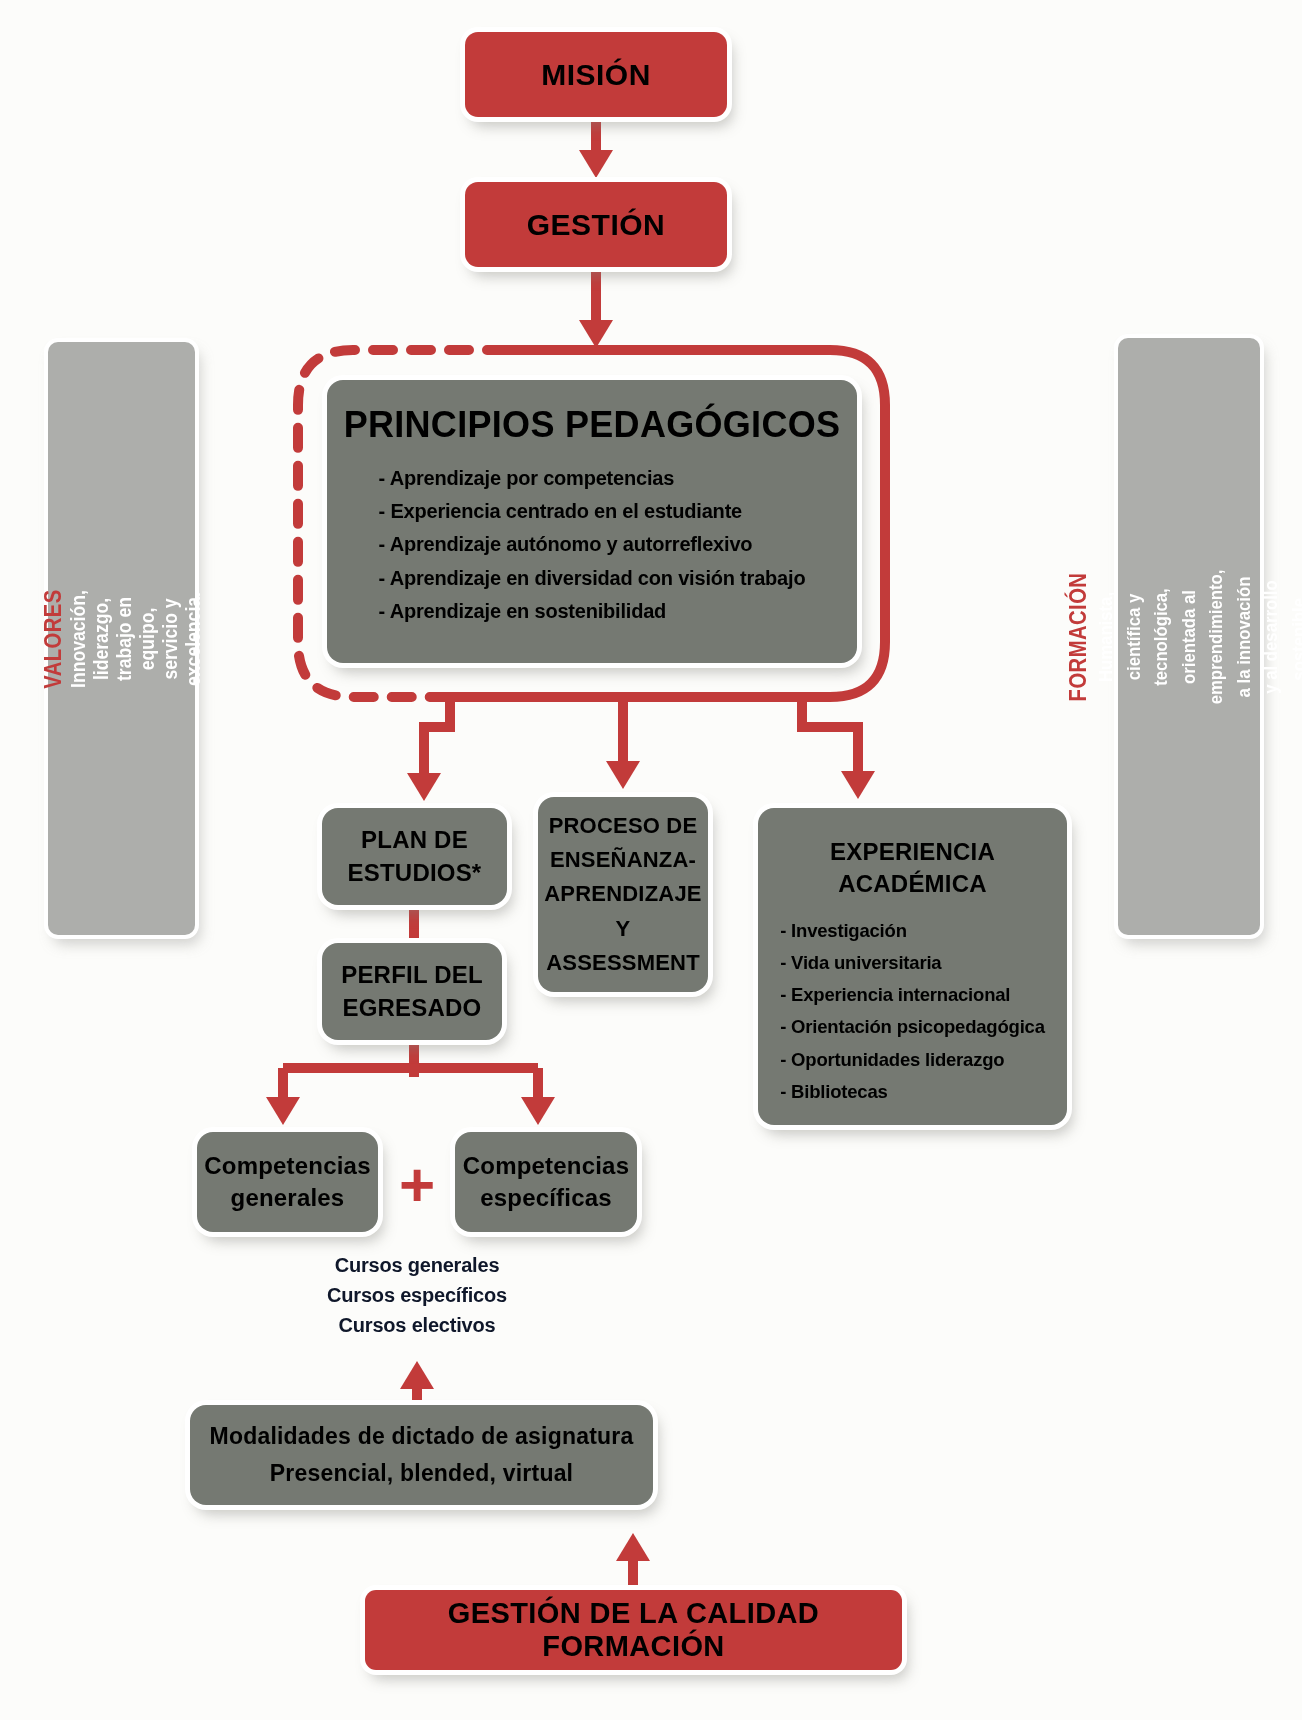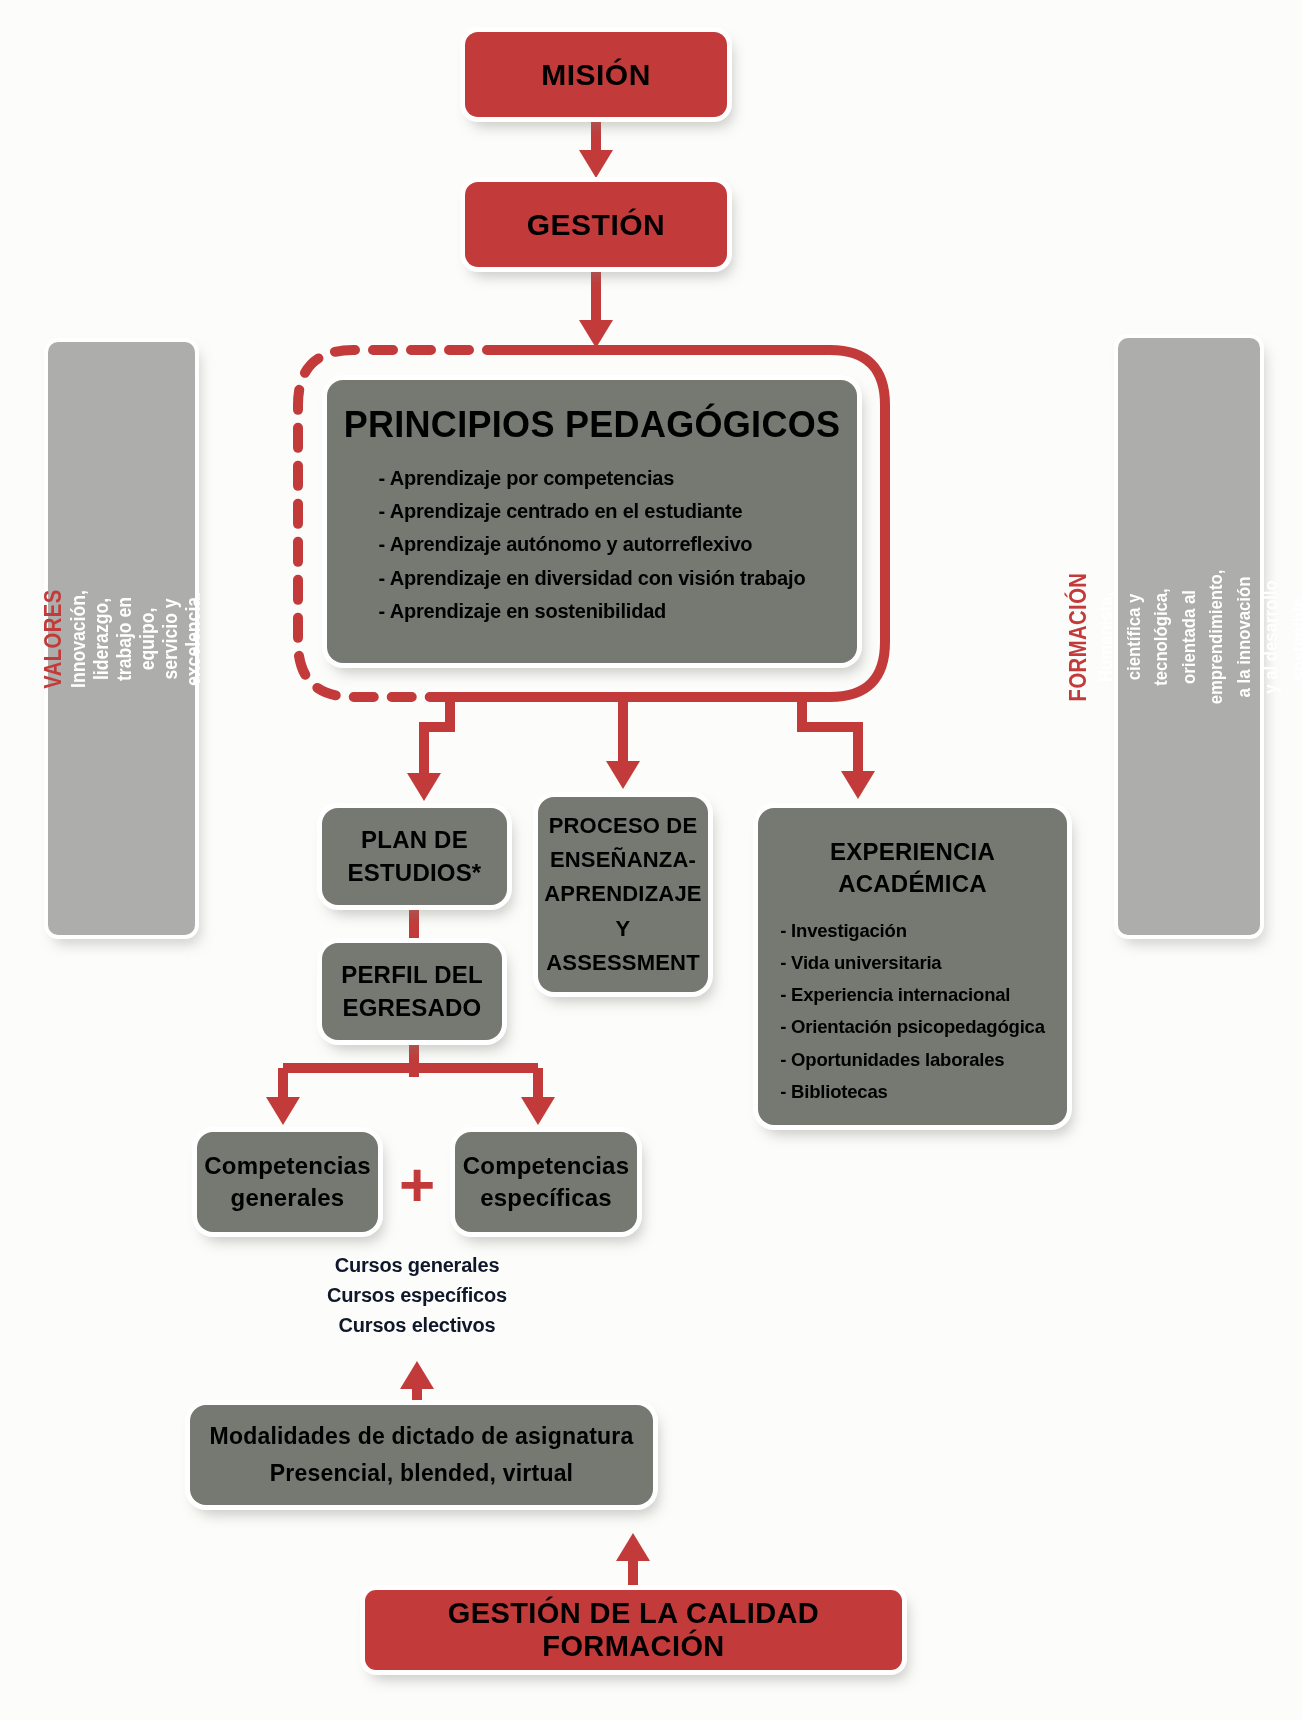--- a/index.html
+++ b/index.html
@@ -88,21 +88,21 @@
   </div>
 
   <div class="box red" style="left:465px;top:182px;width:262px;height:85px;font-size:30px;letter-spacing:0.5px;">
     <span>GESTIÓN</span>
   </div>
 
   <div class="box gray" id="principios-box" style="left:327px;top:380px;width:530px;height:283px;">
     <div id="principios-title">PRINCIPIOS PEDAGÓGICOS</div>
     <ul class="bullets">
       <li>- Aprendizaje por competencias</li>
-      <li>- Aprendizaje centrado en el estudiante</li>
+      <li>- Experiencia centrado en el estudiante</li>
       <li>- Aprendizaje autónomo y autorreflexivo</li>
       <li>- Aprendizaje en diversidad con visión trabajo</li>
       <li>- Aprendizaje en sostenibilidad</li>
     </ul>
   </div>
 
   <div class="box gray" style="left:322px;top:808px;width:185px;height:97px;">
     <span class="box-title preline">PLAN DE
 ESTUDIOS*</span>
   </div>
@@ -120,21 +120,21 @@
   </div>
 
   <div class="box gray" id="experiencia-box" style="left:758px;top:808px;width:309px;height:317px;">
     <div class="box-title preline">EXPERIENCIA
 ACADÉMICA</div>
     <ul class="bullets">
       <li>- Investigación</li>
       <li>- Vida universitaria</li>
       <li>- Experiencia internacional</li>
       <li>- Orientación psicopedagógica</li>
-      <li>- Oportunidades laborales</li>
+      <li>- Oportunidades liderazgo</li>
       <li>- Bibliotecas</li>
     </ul>
   </div>
 
   <div class="box gray" style="left:197px;top:1132px;width:181px;height:100px;">
     <span class="box-title preline">Competencias
 generales</span>
   </div>
 
   <div class="freetext" id="plus-sign" style="left:387px;top:1155px;width:60px;height:60px;">+</div>

